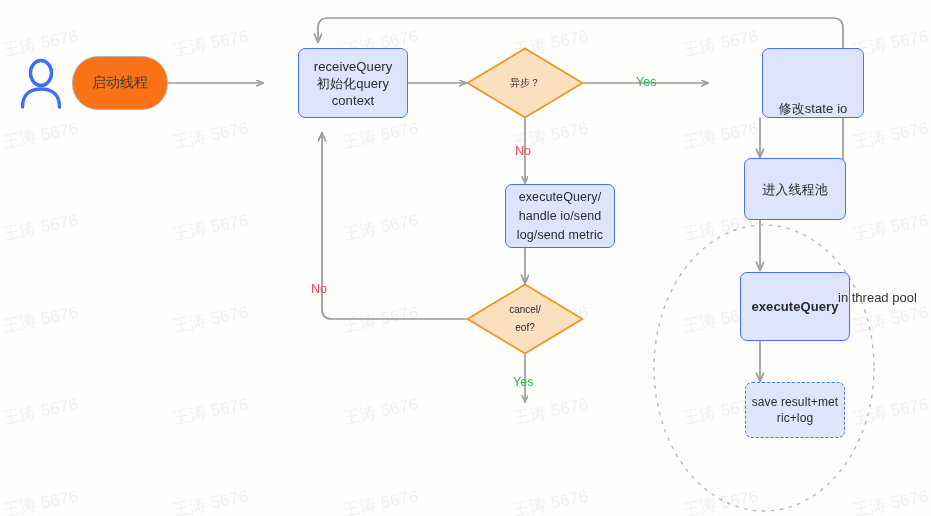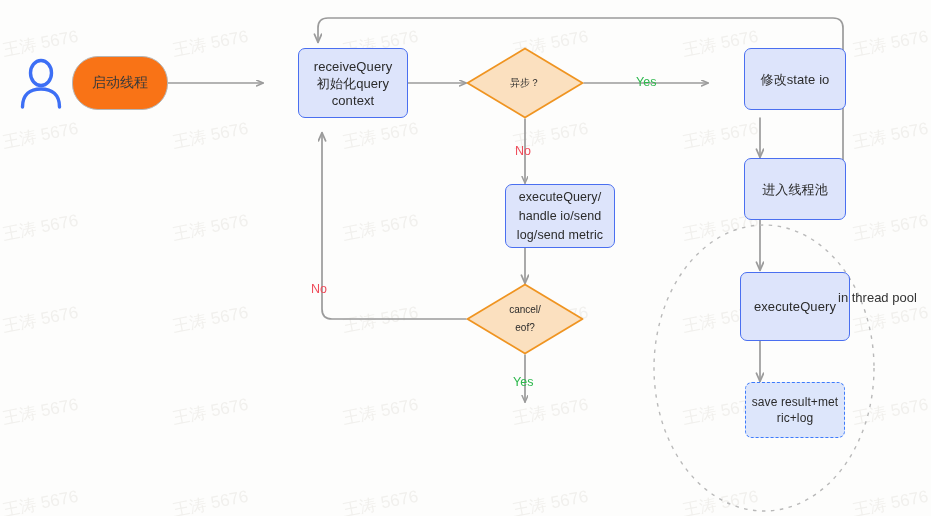--- a/index.html
+++ b/index.html
@@ -99,21 +99,21 @@
 context</span>
   </div>
 
   <div class="node diamond" style="left:466px;top:47px;width:118px;height:72px;">
     <svg class="dshape" viewBox="0 0 118 72" preserveAspectRatio="none">
       <polygon points="59,1.5 116.5,36 59,70.5 1.5,36" fill="#fbe0bf" stroke="#ef9421" stroke-width="1.8" stroke-linejoin="round"></polygon>
     </svg>
     <span>异步？</span>
   </div>
 
-  <div class="node proc" style="left:709px;top:48px;width:102px;height:62px;">
+  <div class="node proc" style="left:727px;top:48px;width:102px;height:70px;align-items:flex-end;">
     <span>修改state io</span>
   </div>
 
   <div class="node proc" style="left:709px;top:158px;width:102px;height:62px;">
     <span>进入线程池</span>
   </div>
 
   <div class="node proc" style="left:470px;top:184px;width:110px;height:64px;white-space:pre-line;font-size:12.5px;line-height:19px;">
     <span>executeQuery/
 handle io/send
@@ -122,21 +122,21 @@
 
   <div class="node diamond" style="left:466px;top:283px;width:118px;height:72px;">
     <svg class="dshape" viewBox="0 0 118 72" preserveAspectRatio="none">
       <polygon points="59,1.5 116.5,36 59,70.5 1.5,36" fill="#fbe0bf" stroke="#ef9421" stroke-width="1.8" stroke-linejoin="round"></polygon>
     </svg>
     <span style="white-space:pre-line;">cancel/
 eof?</span>
   </div>
 
 
-  <div class="node proc" style="left:705px;top:272px;width:110px;height:69px;">
+  <div class="node proc" style="left:705px;top:272px;width:110px;height:69px;font-weight:bold;">
     <span>executeQuery</span>
   </div>
 
   <div class="node proc dashed" style="left:710px;top:382px;width:100px;height:56px;white-space:pre-line;font-size:12px;line-height:16px;">
     <span>save result+met
 ric+log</span>
   </div>
 
   <div class="elabel yes" style="left:636px;top:75px;">Yes</div>
   <div class="elabel no" style="left:515px;top:144px;">No</div>

